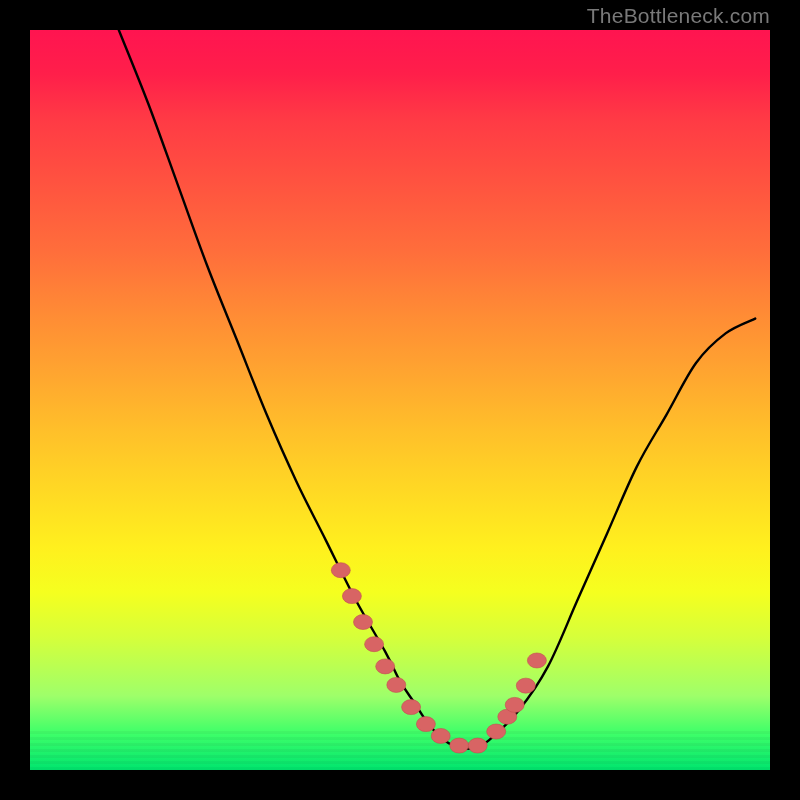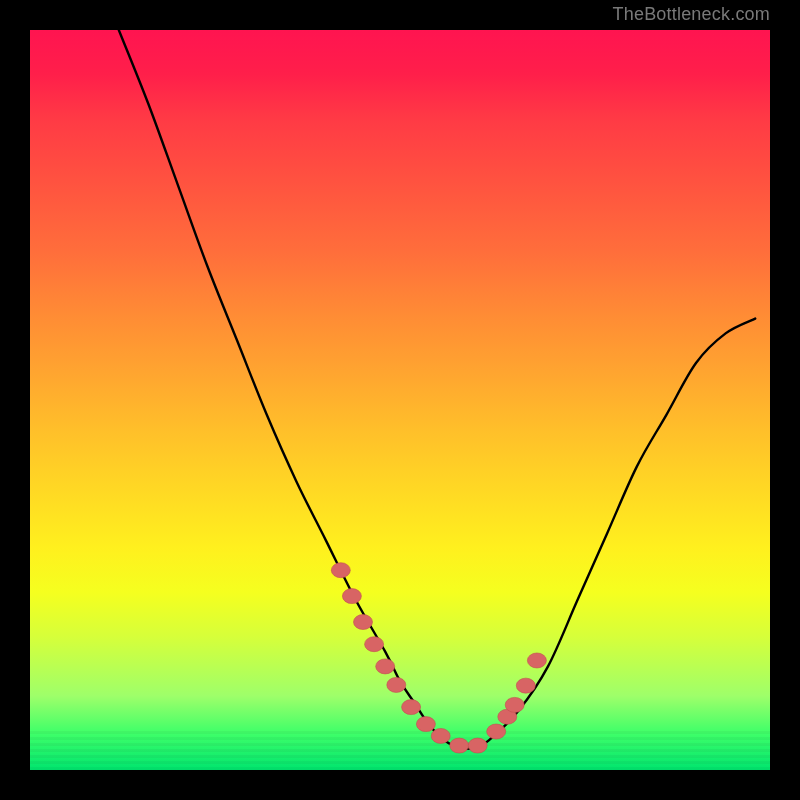--- a/index.html
+++ b/index.html
@@ -66,21 +66,21 @@
   }
   svg.curve {
     position: absolute;
     inset: 0;
   }
   .watermark {
     position: absolute;
     top: 4px;
     right: 30px;
     color: #797979;
-    font-size: 18px;
+    font-size: 21px;
     font-weight: 500;
     letter-spacing: 0.2px;
     user-select: none;
   }
 </style>
 </head>
 <body>
 
 <div class="frame">
   <div class="watermark">TheBottleneck.com</div>

